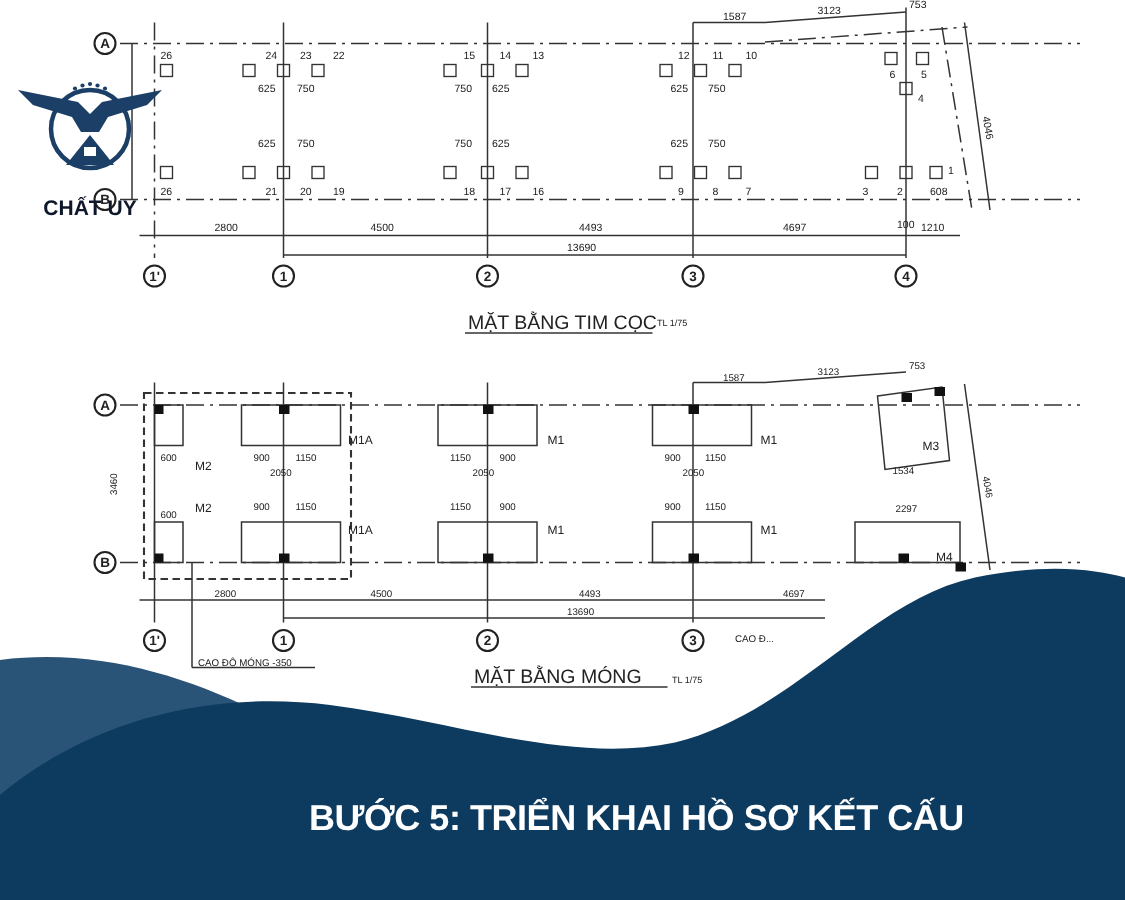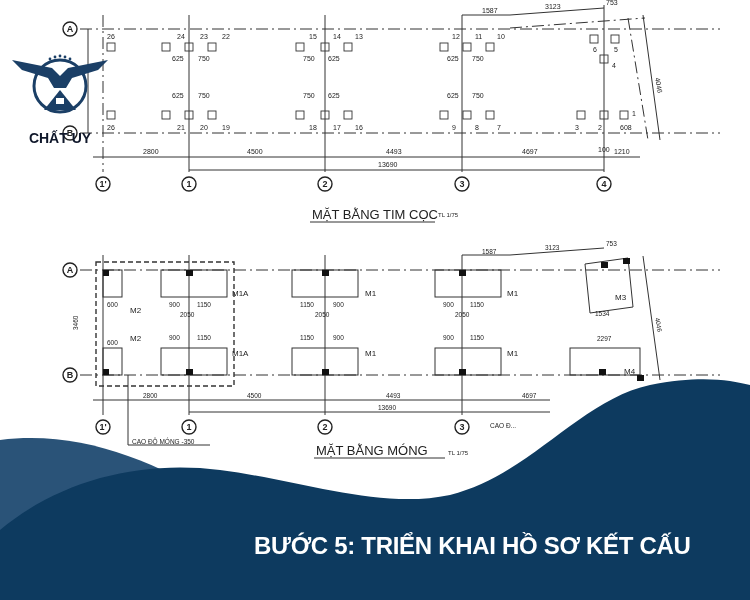--- a/index.html
+++ b/index.html
@@ -1,19 +1,19 @@
 <!DOCTYPE html>
 <html><head>
 <meta charset="utf-8">
 <style>
   html,body{margin:0;padding:0;}
   body{width:750px;height:600px;position:relative;overflow:hidden;background:#ffffff;font-family:"Liberation Sans",sans-serif;}
   #drawing{position:absolute;left:0;top:0;width:750px;height:600px;}
   .cad{font-family:"Liberation Sans",sans-serif;fill:#222;}
-  .banner-title{position:absolute;left:206px;top:532px;color:#ffffff;font-family:"Liberation Sans",sans-serif;font-weight:bold;font-size:24px;letter-spacing:-0.3px;white-space:nowrap;margin-left:48px;}
+  .banner-title{position:absolute;left:206px;top:532px;color:#ffffff;font-family:"Liberation Sans",sans-serif;font-weight:bold;font-size:24px;letter-spacing:-0.3px;white-space:nowrap;}
   .logo{position:absolute;left:10px;top:44px;width:100px;height:112px;}
   .logo-text{position:absolute;left:0;top:86px;width:100px;text-align:center;color:#0f172a;font-weight:bold;font-size:14px;font-family:"Liberation Sans",sans-serif;}
 </style>
 </head>
 <body>
 
 <svg id="drawing" viewBox="0 0 750 600" xmlns="http://www.w3.org/2000/svg">
 
   <g stroke="#333" fill="none" stroke-width="1">
 

